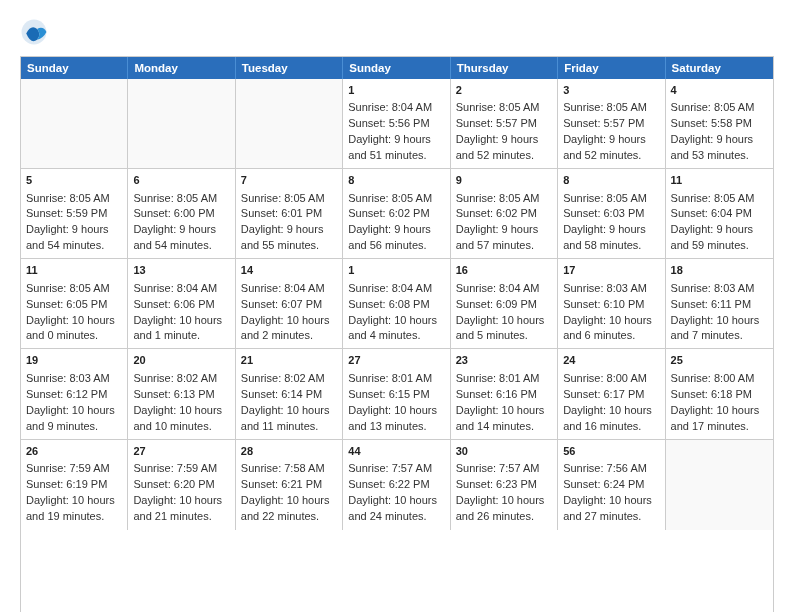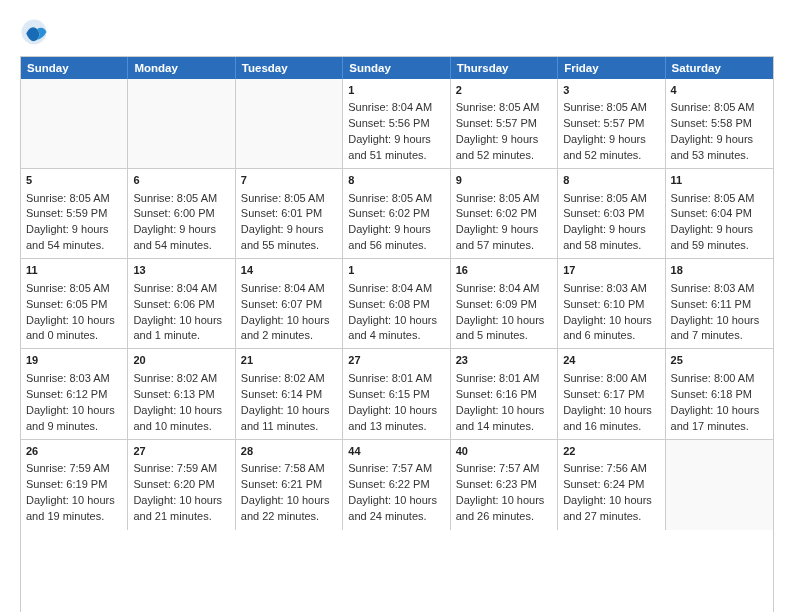--- a/index.html
+++ b/index.html
@@ -348,28 +348,28 @@
 and 22 minutes.</div>
           </div>
           <div class="cal-cell">
             <div class="day-num">44</div>
             <div class="cell-text" style="white-space: pre-line;">Sunrise: 7:57 AM
 Sunset: 6:22 PM
 Daylight: 10 hours
 and 24 minutes.</div>
           </div>
           <div class="cal-cell">
-            <div class="day-num">40</div>
+            <div class="day-num">30</div>
             <div class="cell-text" style="white-space: pre-line;">Sunrise: 7:57 AM
 Sunset: 6:23 PM
 Daylight: 10 hours
 and 26 minutes.</div>
           </div>
           <div class="cal-cell">
-            <div class="day-num">22</div>
+            <div class="day-num">56</div>
             <div class="cell-text" style="white-space: pre-line;">Sunrise: 7:56 AM
 Sunset: 6:24 PM
 Daylight: 10 hours
 and 27 minutes.</div>
           </div>
           <div class="cal-cell empty"></div>
         </div>
       </div>
   </div>
 </div>

